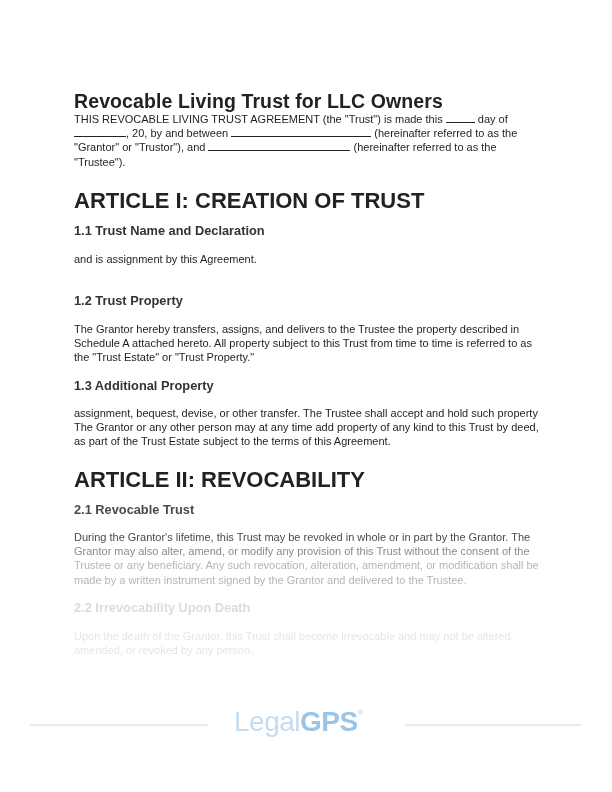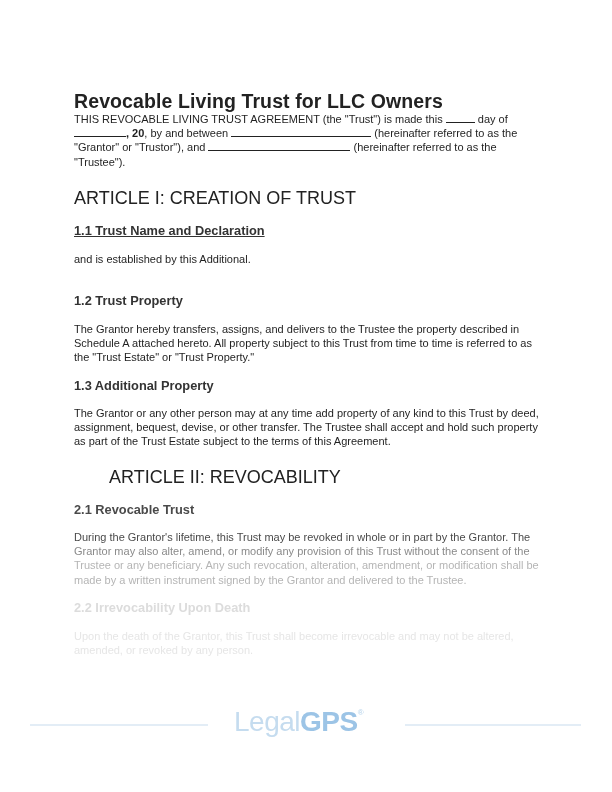--- a/index.html
+++ b/index.html
@@ -1,24 +1,24 @@
 <!DOCTYPE html>
 <html><head>
 <meta charset="utf-8">
 <style>
   html, body { margin:0; padding:0; background:#ffffff; }
   body { width:612px; height:792px; position:relative; overflow:hidden; font-family:"Liberation Sans", sans-serif; color:#1f1f1f; }
   .page { position:absolute; left:74px; top:0; width:460px; }
   .title { position:absolute; top:90px; left:0; font-size:19.5px; font-weight:bold; color:#222; white-space:nowrap; letter-spacing:0.1px; }
   .para { position:absolute; left:0; width:460px; font-size:11px; line-height:14.2px; }
-  .h-article { position:absolute; left:0; font-size:18px; font-weight:normal; color:#222; white-space:nowrap; }
+  .h-article { position:absolute; left:0; font-size:22px; font-weight:bold; color:#222; white-space:nowrap; }
   .h-section { position:absolute; left:0; font-size:12.8px; font-weight:bold; color:#333; white-space:nowrap; }
   .line { white-space:nowrap; display:block; }
   .blank { display:inline-block; border-bottom:1px solid #222; height:9px; vertical-align:baseline; }
-  b { font-weight:bold; }
+  b { font-weight:normal; }
   .fade1 { color:#4a4a4a; }
   .fade2 { color:#8a8a8a; }
   .fade3 { color:#b5b5b5; }
   .fade4 { color:#dcdcdc; }
   .fade5 { color:#e6e6e6; }
   .footer { position:absolute; top:700px; left:0; width:484px; height:50px; }
   .rule { position:absolute; top:24px; height:2px; background:#e3edf6; }
   .logo { position:absolute; left:234px; top:6px; font-size:28px; white-space:nowrap; color:#c5dcef; letter-spacing:-0.5px; }
   .logo .gps { font-weight:bold; color:#9cc4e6; }
   .logo sup { font-size:8px; color:#b5d2ea; vertical-align:top; position:relative; top:2px; }
@@ -32,40 +32,40 @@
 
   <div class="para" style="top:112px;">
     <span class="line"><span>THIS REVOCABLE LIVING TRUST AGREEMENT (the "Trust") is made this </span><span class="blank" style="width:29px;"></span><span> day of</span></span>
     <span class="line"><span class="blank" style="width:52px;"></span><b>, 20</b><span>, by and between </span><span class="blank" style="width:140px;"></span><span> (hereinafter referred to as the</span></span>
     <span class="line"><span>"Grantor" or "Trustor"), and </span><span class="blank" style="width:142px;"></span><span> (hereinafter referred to as the</span></span>
     <span class="line">"Trustee").</span>
   </div>
 
   <div class="h-article" style="top:188px;">ARTICLE I: CREATION OF TRUST</div>
 
-  <div class="h-section" style="top:223px;text-decoration:underline;">1.1 Trust Name and Declaration</div>
+  <div class="h-section" style="top:223px;">1.1 Trust Name and Declaration</div>
   <div class="para" style="top:252px;">
-    <span class="line">and is established by this Additional.</span>
+    <span class="line">and is assignment by this Agreement.</span>
   </div>
 
   <div class="h-section" style="top:293px;text-align:center;">1.2 Trust Property</div>
   <div class="para" style="top:322px;">
     <span class="line">The Grantor hereby transfers, assigns, and delivers to the Trustee the property described in</span>
     <span class="line">Schedule A attached hereto. All property subject to this Trust from time to time is referred to as</span>
     <span class="line">the "Trust Estate" or "Trust Property."</span>
   </div>
 
   <div class="h-section" style="top:378px;">1.3 Additional Property</div>
   <div class="para" style="top:406px;">
+    <span class="line">assignment, bequest, devise, or other transfer. The Trustee shall accept and hold such property</span>
     <span class="line">The Grantor or any other person may at any time add property of any kind to this Trust by deed,</span>
-    <span class="line">assignment, bequest, devise, or other transfer. The Trustee shall accept and hold such property</span>
     <span class="line">as part of the Trust Estate subject to the terms of this Agreement.</span>
   </div>
 
-  <div class="h-article" style="top:467px;margin-left:35px;">ARTICLE II: REVOCABILITY</div>
+  <div class="h-article" style="top:467px;">ARTICLE II: REVOCABILITY</div>
 
   <div class="h-section fade1" style="top:502px;">2.1 Revocable Trust</div>
   <div class="para" style="top:530px;">
     <span class="line fade1">During the Grantor's lifetime, this Trust may be revoked in whole or in part by the Grantor. The</span>
     <span class="line fade2">Grantor may also alter, amend, or modify any provision of this Trust without the consent of the</span>
     <span class="line fade3">Trustee or any beneficiary. Any such revocation, alteration, amendment, or modification shall be</span>
     <span class="line fade3">made by a written instrument signed by the Grantor and delivered to the Trustee.</span>
   </div>
 
   <div class="h-section fade4" style="top:600px;">2.2 Irrevocability Upon Death</div>

